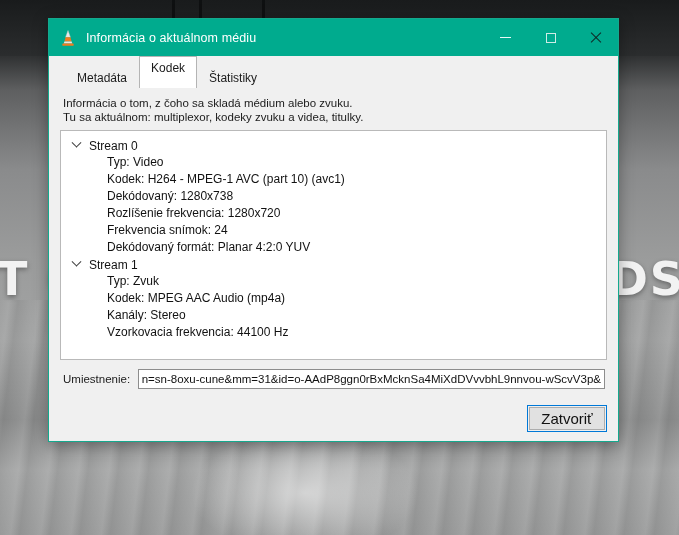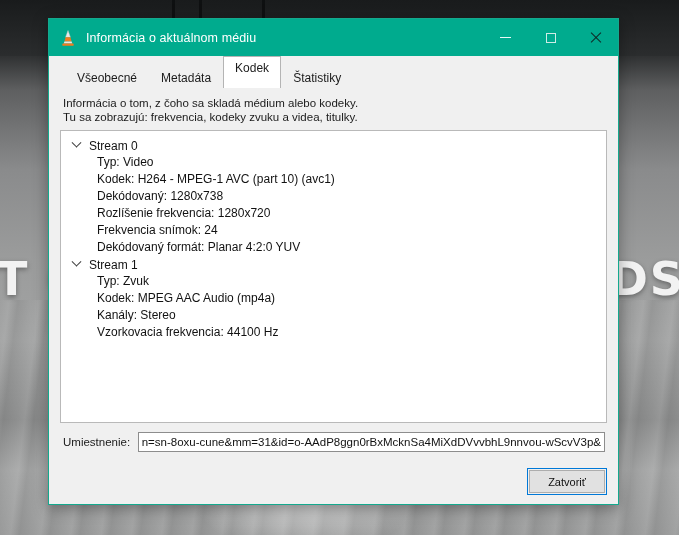--- a/index.html
+++ b/index.html
@@ -79,21 +79,21 @@
   }
   .bg-text.left { left: -4px; }
   .bg-text.right { right: -6px; }
 
   
   .dialog {
     position: absolute;
     left: 48px;
     top: 18px;
     width: 571px;
-    height: 487px;
+    height: 424px;
     background: #f0f0f0;
     border: 1px solid #14a98e;
     box-shadow: 0 3px 14px rgba(0,0,0,.35);
     box-sizing: border-box;
     display: flex;
     flex-direction: column;
   }
 
   .titlebar {
     height: 37px;
@@ -226,21 +226,21 @@
     display: block;
     width: 6px; height: 6px;
     border-right: 1.4px solid #3a3a3a;
     border-bottom: 1.4px solid #3a3a3a;
     transform: rotate(45deg) translate(-2px,-2px);
   }
   .stream-label { margin-left: 6px; text-align: right; }
   .prop-row {
     height: 17px;
     line-height: 17px;
-    padding-left: 36px;
+    padding-left: 46px;
     font-size: 12px;
     color: #121212;
     white-space: nowrap;
   }
 
   
   .locrow {
     flex: 0 0 auto;
     display: flex;
     align-items: center;
@@ -271,21 +271,21 @@
   .footer {
     flex: 0 0 auto;
     display: flex;
     justify-content: flex-end;
     padding: 10px 13px 11px 0;
   }
   .close-btn {
     min-width: 76px;
     height: 23px;
     font-family: "Liberation Sans", sans-serif;
-    font-size: 11px;
+    font-size: 15px;
     color: #111;
     background: #e1e1e1;
     border: 1px solid #adadad;
     outline: 1px solid #0078d7;
     outline-offset: 1px;
     box-sizing: border-box;
     cursor: default;
     padding: 0 10px;
   }
 </style>
@@ -326,29 +326,28 @@
         </div>
         <div class="win-btn">
           <div class="glyph-close"></div>
         </div>
       </div>
     </div>
 
     <div class="body">
 
       <div class="tabstrip">
-        <div class="tab">Všeobecné</div>
         <div class="tab">Metadáta</div>
         <div class="tab active">Kodek</div>
         <div class="tab">Štatistiky</div>
       </div>
 
       <div class="desc">
-        <div>Informácia o tom, z čoho sa skladá médium alebo kodeky.</div>
-        <div>Tu sa zobrazujú: frekvencia, kodeky zvuku a videa, titulky.</div>
+        <div>Informácia o tom, z čoho sa skladá médium alebo zvuku.</div>
+        <div>Tu sa aktuálnom: multiplexor, kodeky zvuku a videa, titulky.</div>
       </div>
 
       <div class="tree">
 
         <div class="stream-row">
           <div class="chev">
               <span></span>
             </div>
           <div class="stream-label">Stream 0</div>
         </div>

